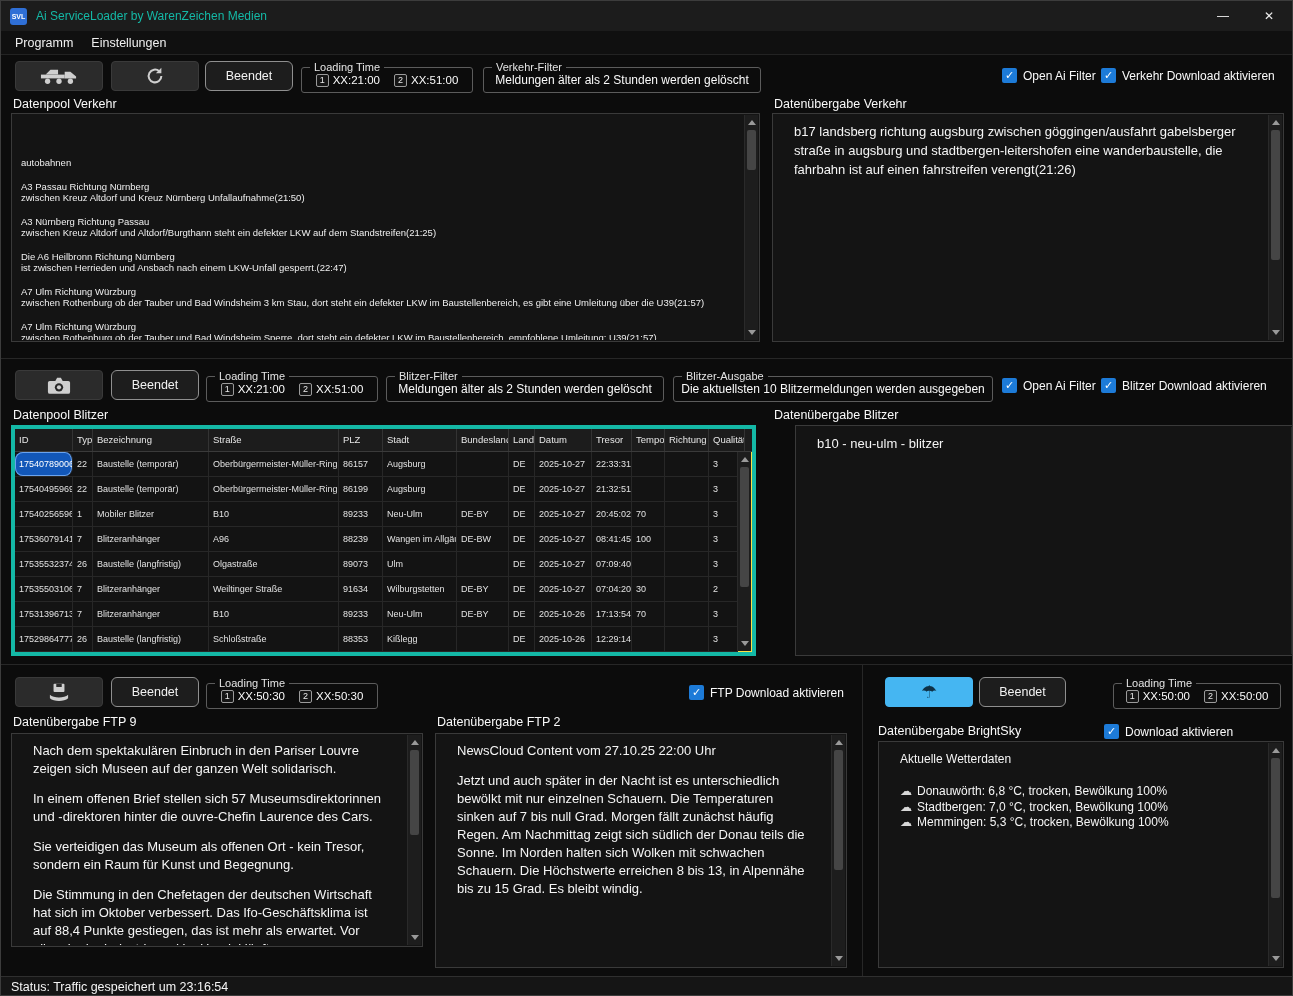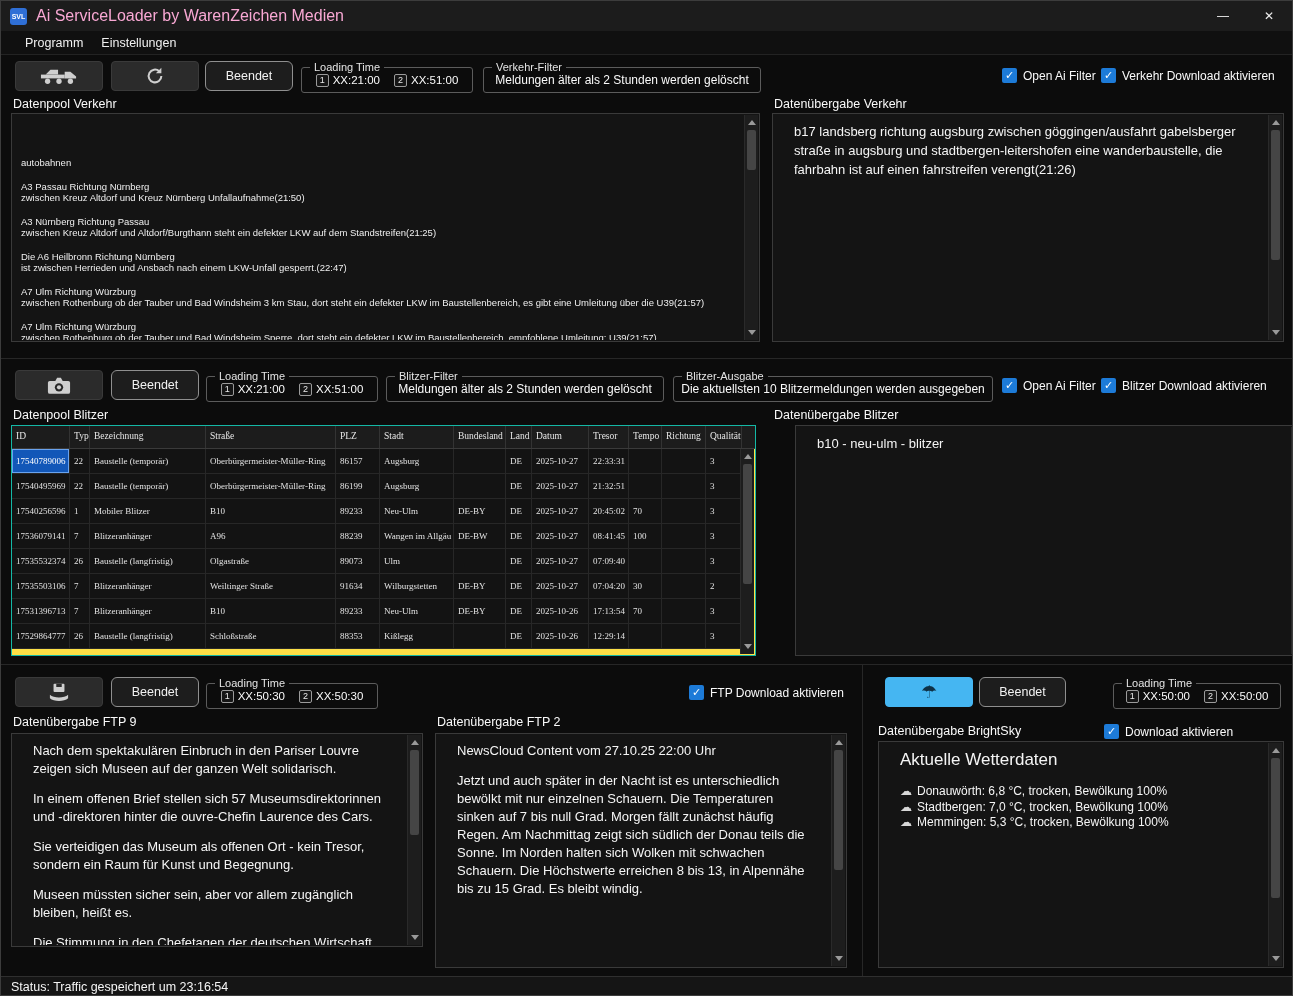--- a/index.html
+++ b/index.html
@@ -3,24 +3,24 @@
 <meta charset="utf-8">
 <style>
   * { box-sizing: border-box; margin: 0; padding: 0; }
   html, body { background: #000; }
   body { font-family: "Liberation Sans", sans-serif; }
   #window { position: relative; width: 1293px; height: 996px; background: #0c0c0c; color: #f2f2f2; overflow: hidden; border: 1px solid #3c3c3c; }
 
   
   .titlebar { position: absolute; left: 0; top: 0; width: 100%; height: 30px; background: #1c1c1c; display: flex; align-items: center; }
   .logo { width: 17px; height: 17px; margin-left: 9px; background: #2f6fd6; border-radius: 3px; color: #fff; font-size: 7px; font-weight: bold; display: flex; align-items: center; justify-content: center; flex: none; }
-  .title { margin-left: 9px; font-size: 16px; color: #f9a8d4; }
+  .title { margin-left: 9px; font-size: 12px; color: #14b8a6; }
   .win-controls { margin-left: auto; display: flex; height: 100%; }
   .wbtn { width: 46px; height: 100%; display: flex; align-items: center; justify-content: center; font-size: 12px; color: #eee; cursor: default; }
-  .menubar { position: absolute; left: 0; top: 30px; width: 100%; height: 24px; background: #101010; display: flex; align-items: center; padding-left: 15px; border-bottom: 1px solid #232323; }
+  .menubar { position: absolute; left: 0; top: 30px; width: 100%; height: 24px; background: #101010; display: flex; align-items: center; padding-left: 5px; border-bottom: 1px solid #232323; }
   .menu-item { padding: 3px 9px; font-size: 12.5px; color: #f0f0f0; }
 
   
   .icon-btn { position: absolute; width: 88px; height: 30px; background: #2b2b2b; border: 1px solid #3a3a3a; border-radius: 4px; display: flex; align-items: center; justify-content: center; }
   .icon-btn.blue { background: #45b6f2; border-color: #45b6f2; }
   .btn { position: absolute; width: 88px; height: 30px; background: #1d1d1d; border: 1px solid #8f8f8f; border-radius: 6px; font-size: 12.5px; color: #f2f2f2; display: flex; align-items: center; justify-content: center; }
   .group { position: absolute; height: 26px; border: 1px solid #5c5c5c; border-radius: 3px; display: flex; align-items: center; justify-content: center; gap: 14px; padding: 0 8px; }
   .glabel { position: absolute; top: -8px; left: 8px; background: #0c0c0c; padding: 0 4px; font-size: 11px; color: #e4e4e4; line-height: 14px; white-space: nowrap; }
   .gtext { font-size: 12px; color: #fafafa; white-space: nowrap; }
   .chip { display: flex; align-items: center; gap: 4px; font-size: 11.5px; color: #fafafa; }
@@ -43,32 +43,32 @@
 
   
   .traffic-list { position: absolute; left: 1px; top: 1px; right: 16px; bottom: 1px; overflow: hidden; padding: 42px 8px 0 8px; font-size: 9.5px; line-height: 11.5px; color: #efefef; }
   .t-entry { margin-bottom: 12px; }
 
   
   .text-content { position: absolute; left: 1px; top: 1px; right: 16px; bottom: 1px; overflow: hidden; padding: 7px 20px; font-size: 13px; line-height: 19px; color: #f5f5f5; }
   .para { margin-bottom: 12px; font-size: 13px; line-height: 18px; }
 
   
-  .wx-header { font-size: 17px; margin-bottom: 15px; }
+  .wx-header { font-size: 12px; margin-bottom: 15px; }
   .wx-line { font-size: 12px; line-height: 15.5px; display: flex; align-items: center; gap: 5px; }
   .wx-icon { font-size: 12px; color: #d8d8d8; }
 
   
-  .tbl { position: absolute; background: #fde047; border: 1px solid #14b8a6; font-family: Liberation Serif, serif; --cols: 58px 20px 116px 130px 44px 74px 52px 26px 57px 40px 33px 44px 36px; }
+  .tbl { position: absolute; background: #fde047; border: 4px solid #14b8a6; --cols: 58px 20px 116px 130px 44px 74px 52px 26px 57px 40px 33px 44px 36px; }
   .thead { display: grid; grid-template-columns: var(--cols); height: 23px; background: #1c1c1c; border-bottom: 1px solid #3a3a3a; }
   .thead span { font-size: 9.5px; color: #e6e6e6; padding: 5px 4px 0; border-right: 1px solid #333; white-space: nowrap; overflow: hidden; }
   .tbody { position: absolute; left: 0; top: 23px; right: 14px; bottom: 0; overflow: hidden; }
   .trow { display: grid; grid-template-columns: var(--cols); height: 25px; border-bottom: 1px solid #272727; background: #131313; }
   .trow span { font-size: 9px; color: #e2e2e2; padding: 7px 4px 0; border-right: 1px solid #272727; white-space: nowrap; overflow: hidden; }
-  .tbody > div:first-of-type span:first-child { background: #1257b8; box-shadow: inset 0 0 0 1px #6aa3ee; color: #fff; }
+  .tbody > div:first-of-type span:first-child { background: #1257b8; box-shadow: inset 0 0 0 1px #6aa3ee; color: #fff; border-radius: 8px; }
   .tbl .sb { top: 23px; }
 
   .umbrella-icon { font-size: 18px; color: #0e3146; line-height: 18px; }
   .umbrella-icon::after { content: "☂"; }
 
   .statusbar { position: absolute; left: 0; top: 975px; width: 100%; height: 21px; background: #151515; border-top: 1px solid #2f2f2f; display: flex; align-items: center; padding-left: 10px; font-size: 12.5px; color: #f5f5f5; }
 </style>
 </head>
 <body>
 
@@ -429,21 +429,20 @@
     <span>FTP Download aktivieren</span>
   </div>
 
   <div class="plabel" style="left:12px;top:714px">Datenübergabe FTP 9</div>
   <div class="pane" style="left:10px;top:732px;width:412px;height:214px">
     <div class="text-content">
 
     <div class="para">Nach dem spektakulären Einbruch in den Pariser Louvre zeigen sich Museen auf der ganzen Welt  solidarisch.</div>
         <div class="para">In einem offenen Brief  stellen sich 57 Museumsdirektorinnen und -direktoren hinter die ouvre-Chefin Laurence des Cars.</div>
         <div class="para">Sie verteidigen das Museum als offenen Ort - kein Tresor, sondern ein Raum für Kunst und Begegnung.</div>
-        <div class="para">Museen müssten sicher sein, aber vor allem zugänglich bleiben, heißt es.</div>
         <div class="para"></div>
         <div class="para">Die Stimmung in den Chefetagen der deutschen Wirtschaft hat sich im Oktober verbessert. Das Ifo-Geschäftsklima ist auf 88,4 Punkte gestiegen, das ist mehr als erwartet. Vor allem in der Industrie und im Handel läuft</div>
       </div>
     <div class="sb">
       <div class="arr-u"></div>
       <div class="track">
           <div class="thumb" style="top:0;height:85px"></div>
         </div>
       <div class="arr-d"></div>
     </div>

